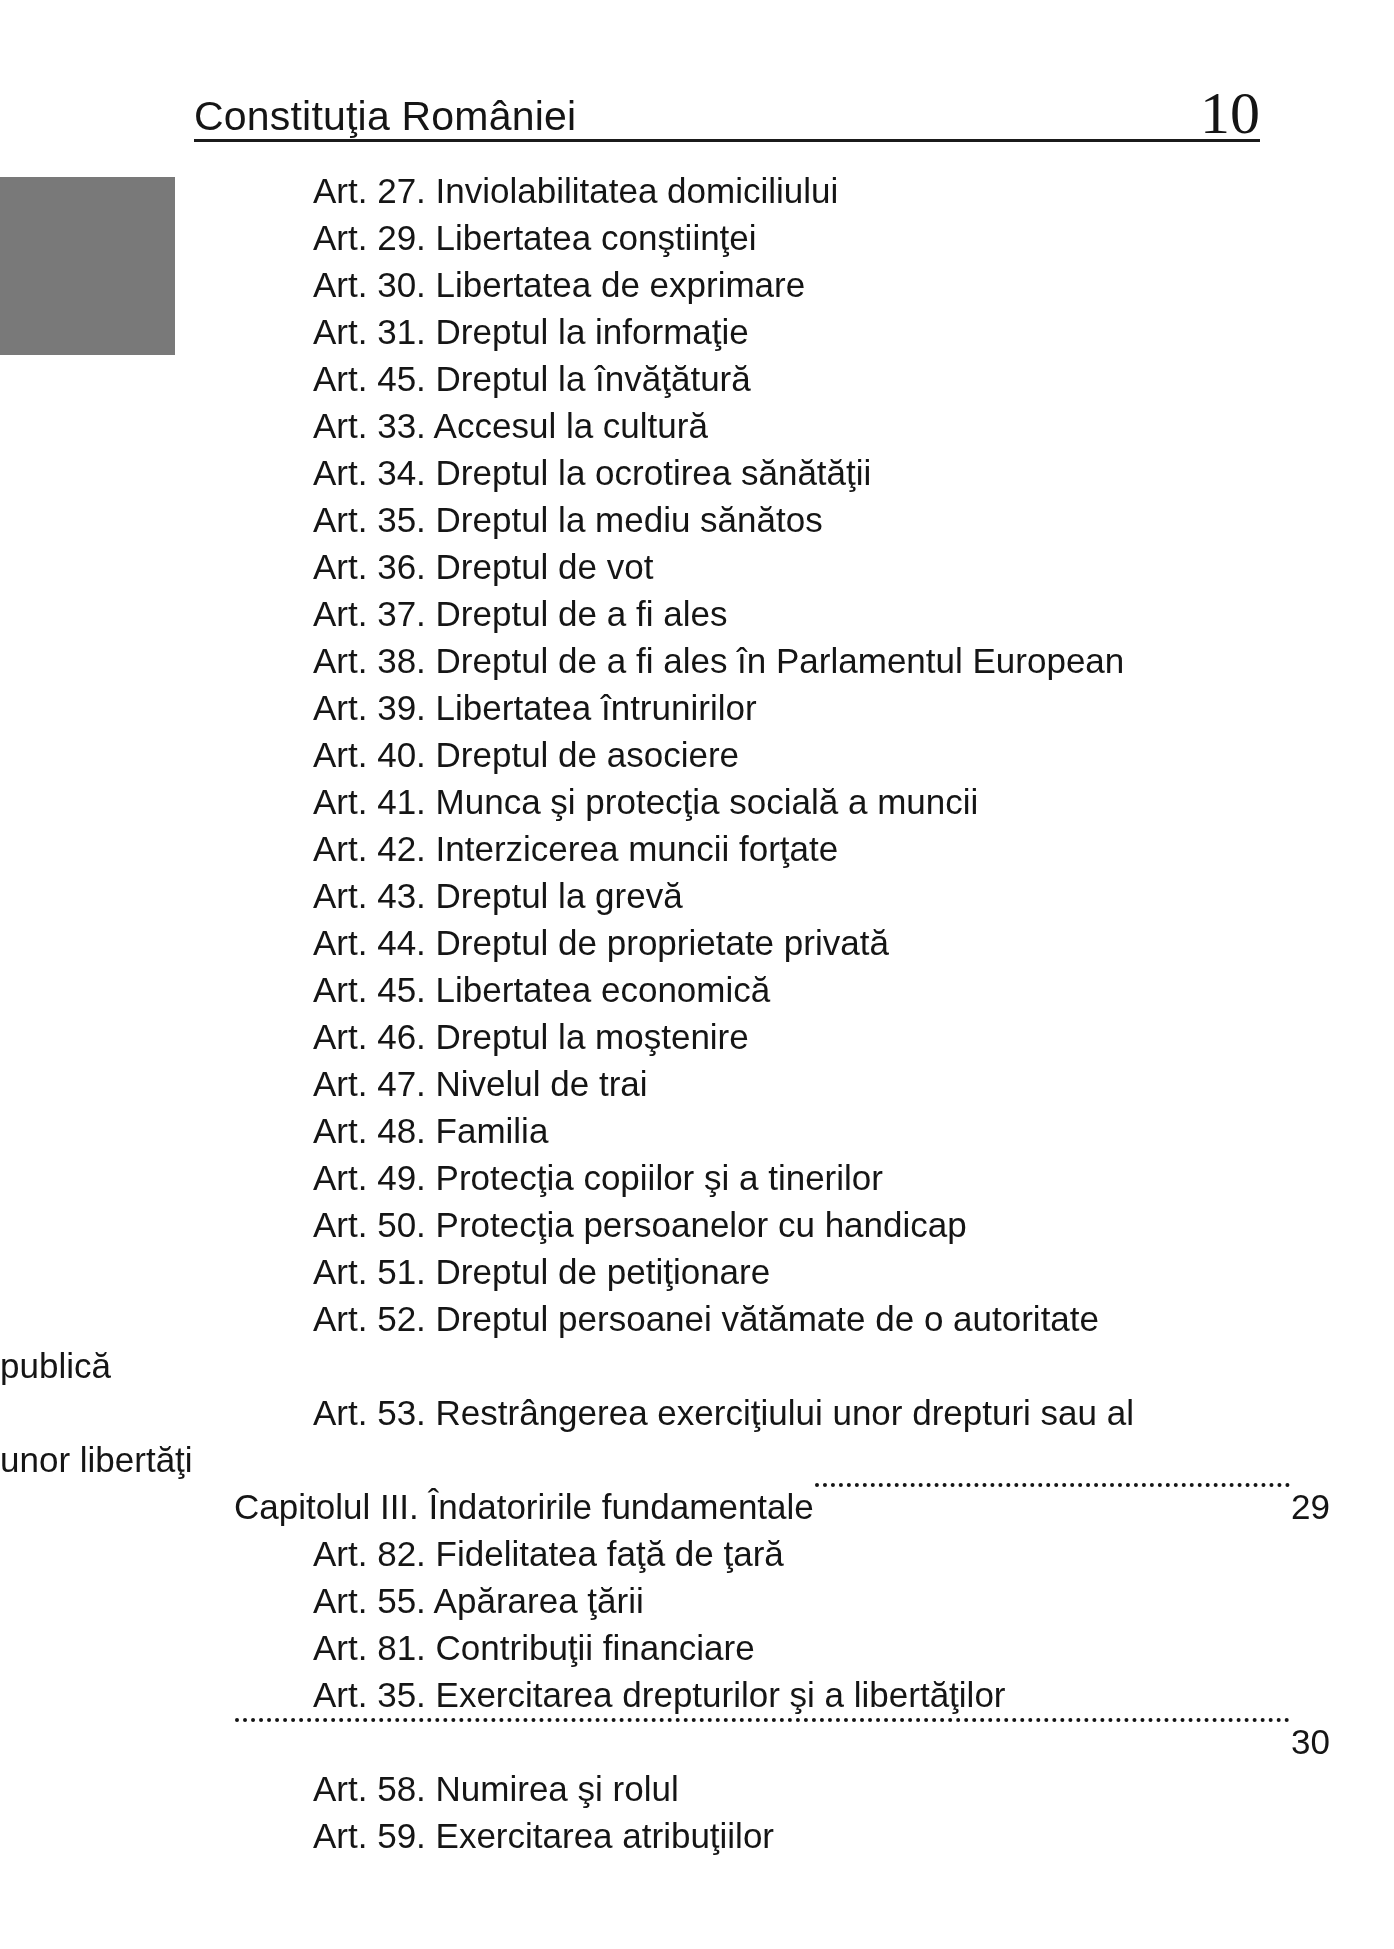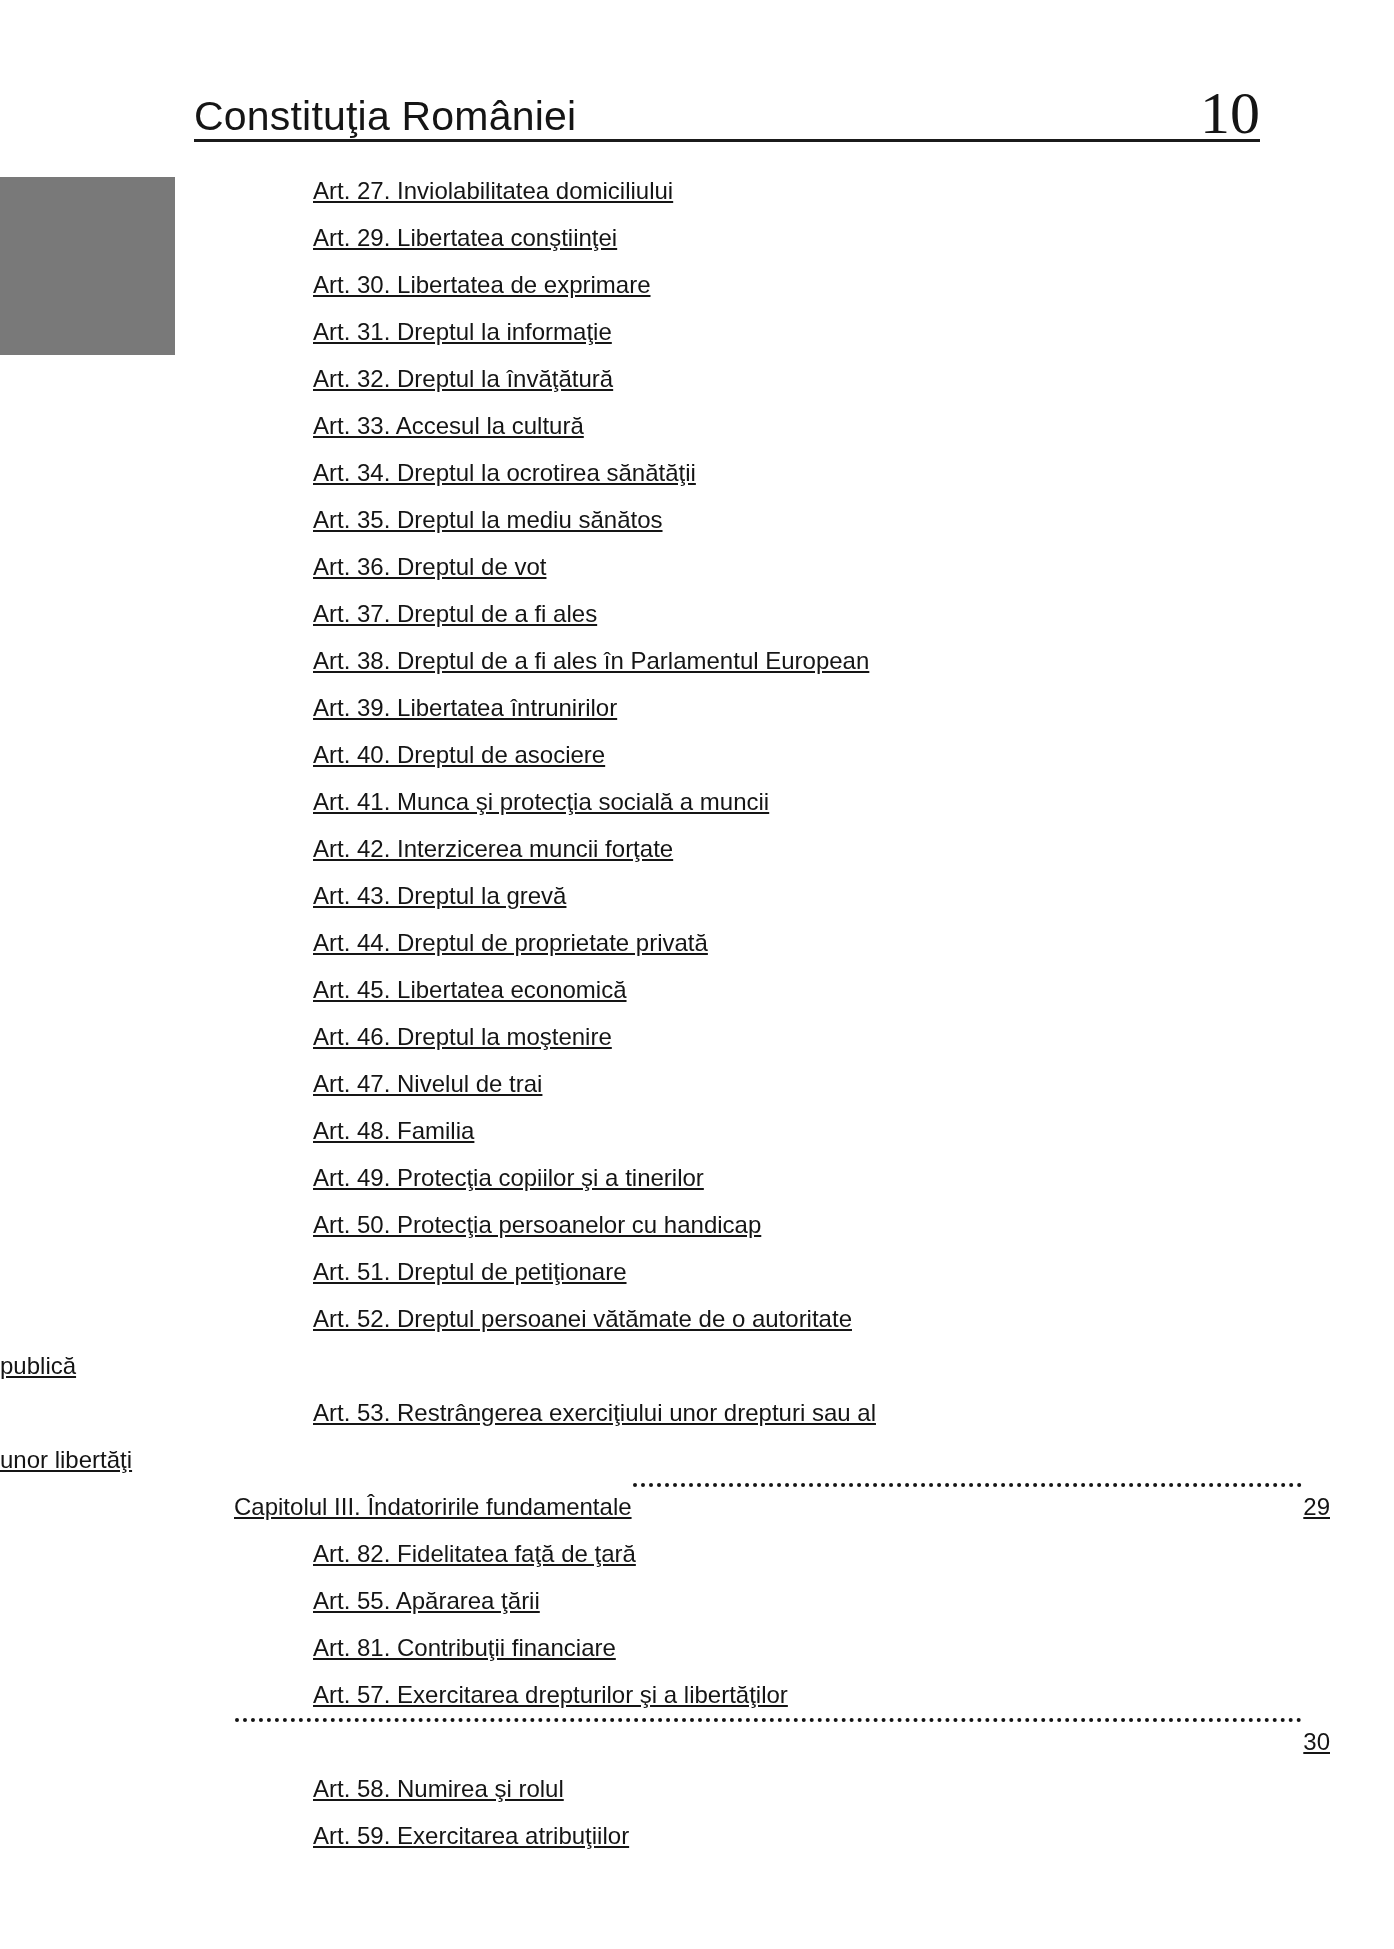--- a/index.html
+++ b/index.html
@@ -24,21 +24,21 @@
   .header-rule{
     position:absolute;left:194px;top:139px;
     width:1066px;height:3px;background:#1b1b1b;
   }
   .tab-marker{
     position:absolute;left:0;top:177px;
     width:175px;height:178px;
   }
   .toc{
     position:absolute;left:0;top:167px;width:100%;
-    font-size:24px;line-height:47px;text-decoration:underline;
+    font-size:35px;line-height:47px;
   }
   .line{white-space:pre;}
   .line.art{margin-left:313px;}
   .line.cont{}
   .line.chapter{
     display:flex;align-items:flex-start;
     margin-left:234px;margin-right:64px;
   }
   .chap-label,.chap-page{white-space:pre;}
   .leader{
@@ -53,21 +53,21 @@
 <div class="page-header-title">Constituţia României</div>
 <div class="page-number">10</div>
 <div class="header-rule"></div>
 <div class="tab-marker" style="background: rgb(121, 121, 121);"></div>
 
 <div class="toc">
   <div class="line art">Art. 27. Inviolabilitatea domiciliului</div>
   <div class="line art">Art. 29. Libertatea conştiinţei</div>
   <div class="line art">Art. 30. Libertatea de exprimare</div>
   <div class="line art">Art. 31. Dreptul la informaţie</div>
-  <div class="line art">Art. 32. Dreptul la învăţătură</div>
+  <div class="line art">Art. 45. Dreptul la învăţătură</div>
   <div class="line art">Art. 33. Accesul la cultură</div>
   <div class="line art">Art. 34. Dreptul la ocrotirea sănătăţii</div>
   <div class="line art">Art. 35. Dreptul la mediu sănătos</div>
   <div class="line art">Art. 36. Dreptul de vot</div>
   <div class="line art">Art. 37. Dreptul de a fi ales</div>
   <div class="line art">Art. 38. Dreptul de a fi ales în Parlamentul European</div>
   <div class="line art">Art. 39. Libertatea întrunirilor</div>
   <div class="line art">Art. 40. Dreptul de asociere</div>
   <div class="line art">Art. 41. Munca şi protecţia socială a muncii</div>
   <div class="line art">Art. 42. Interzicerea muncii forţate</div>
@@ -85,20 +85,20 @@
   <div class="line art">Art. 53. Restrângerea exerciţiului unor drepturi sau al</div>
   <div class="line cont">unor libertăţi</div>
   <div class="line chapter">
     <span class="chap-label">Capitolul III. Îndatoririle fundamentale</span>
     <span class="leader"></span>
     <span class="chap-page">29</span>
   </div>
   <div class="line art">Art. 82. Fidelitatea faţă de ţară</div>
   <div class="line art">Art. 55. Apărarea ţării</div>
   <div class="line art">Art. 81. Contribuţii financiare</div>
-  <div class="line art">Art. 57. Exercitarea drepturilor şi a libertăţilor</div>
+  <div class="line art">Art. 35. Exercitarea drepturilor şi a libertăţilor</div>
   <div class="line chapter">
     <span class="leader"></span>
     <span class="chap-page">30</span>
   </div>
   <div class="line art">Art. 58. Numirea şi rolul</div>
   <div class="line art">Art. 59. Exercitarea atribuţiilor</div>
 </div>
 
 </body></html>

